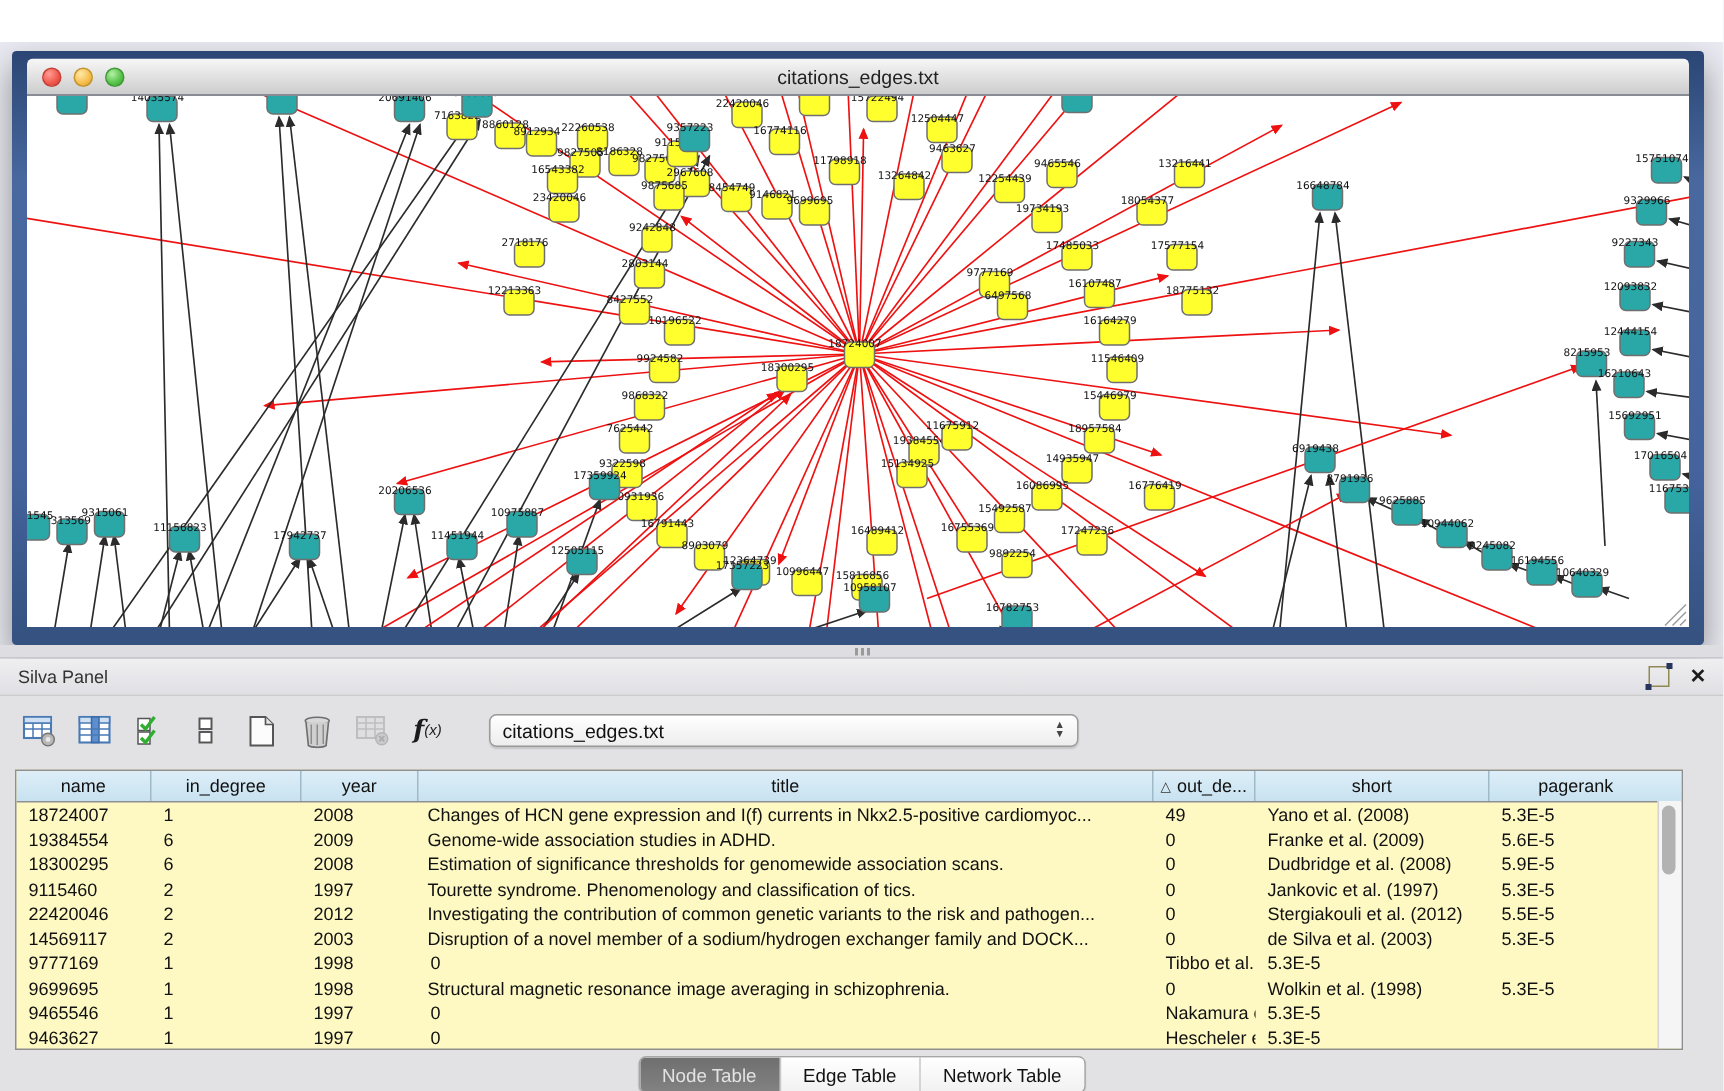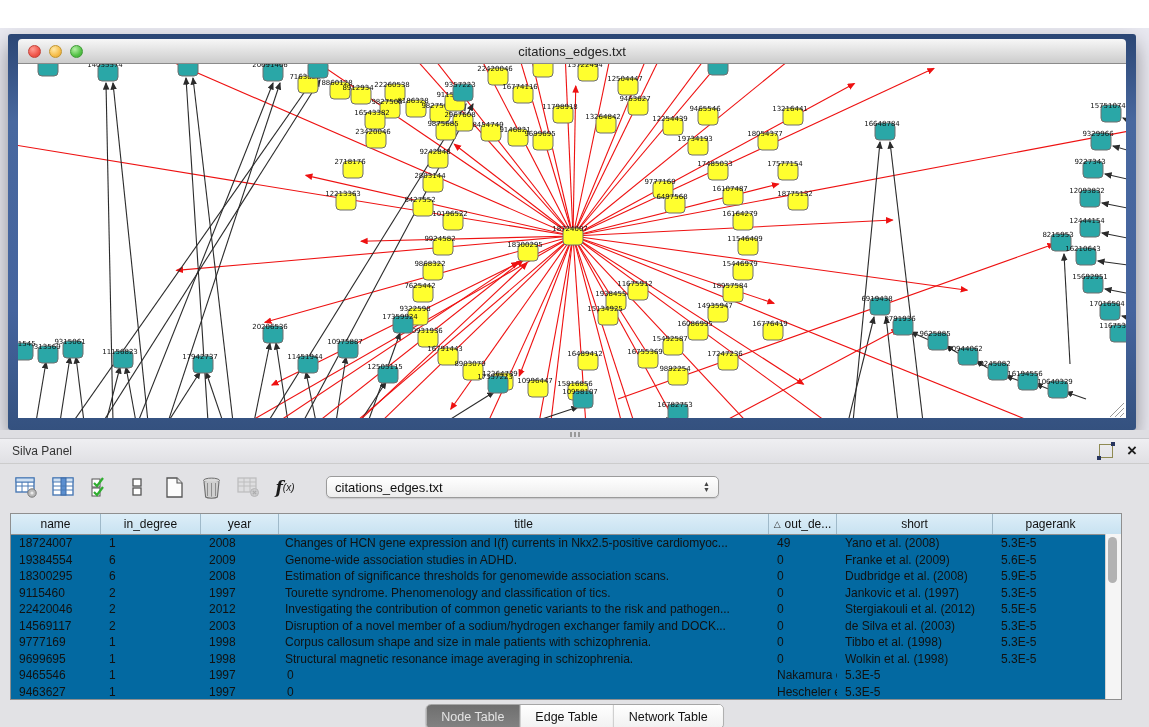--- a/index.html
+++ b/index.html
@@ -47,21 +47,21 @@
   .fx{font-size:15px;color:#1a1a1a;}
   .fx i{font-family:"DejaVu Serif", serif;font-weight:bold;font-size:17px;}
   .fx .px{font-size:10px;font-style:italic;}
   .combo{margin-left:16px;width:393px;height:22px;box-sizing:border-box;border:1px solid #9b9b9b;border-radius:5px;
     background:linear-gradient(#ffffff,#ededed);display:flex;align-items:center;padding:0 8px;
     box-shadow:0 1px 1px rgba(0,0,0,.12);}
   .combo-text{font-size:13px;color:#111;margin-right:auto;}
   .stepper{display:flex;flex-direction:column;line-height:6px;font-size:7px;color:#444;}
 
   
-  .dtable{position:absolute;left:10px;top:49px;width:1112px;height:187px;background:#0369a1;
+  .dtable{position:absolute;left:10px;top:49px;width:1112px;height:187px;background:#fef9c3;
     border:1px solid #8f8f8f;box-sizing:border-box;overflow:hidden;}
   .thead{display:grid;grid-template-columns:90px 100px 78px 490px 68px 156px 115px;height:20px;
     background:linear-gradient(#ddeef8,#c8e2f1);border-bottom:1px solid #8f8f8f;}
   .hcell{font-size:12px;color:#111;display:flex;align-items:center;justify-content:center;
     border-right:1px solid #9fb9c9;overflow:hidden;white-space:nowrap;}
   .hcell:last-child{border-right:none;}
   .sort-tri{font-size:9px;margin-right:4px;color:#333;}
   .tbody .trow{display:grid;grid-template-columns:90px 100px 78px 490px 68px 156px 115px;height:16.5px;align-items:center;}
   .tcell{font-size:12px;color:#111;padding-left:8px;white-space:nowrap;overflow:hidden;}
   .tcell.title{padding-left:6px;}
@@ -562,21 +562,20 @@
             <div class="tcell">2003</div>
             <div class="tcell title">Disruption of a novel member of a sodium/hydrogen exchanger family and DOCK...</div>
             <div class="tcell">0</div>
             <div class="tcell">de Silva et al. (2003)</div>
             <div class="tcell">5.3E-5</div>
           </div>
           <div class="trow">
             <div class="tcell">9777169</div>
             <div class="tcell">1</div>
             <div class="tcell">1998</div>
-            <div class="tcell title">Corpus callosum shape and size in male patients with schizophrenia.</div>
             <div class="tcell">0</div>
             <div class="tcell">Tibbo et al. (1998)</div>
             <div class="tcell">5.3E-5</div>
           </div>
           <div class="trow">
             <div class="tcell">9699695</div>
             <div class="tcell">1</div>
             <div class="tcell">1998</div>
             <div class="tcell title">Structural magnetic resonance image averaging in schizophrenia.</div>
             <div class="tcell">0</div>

